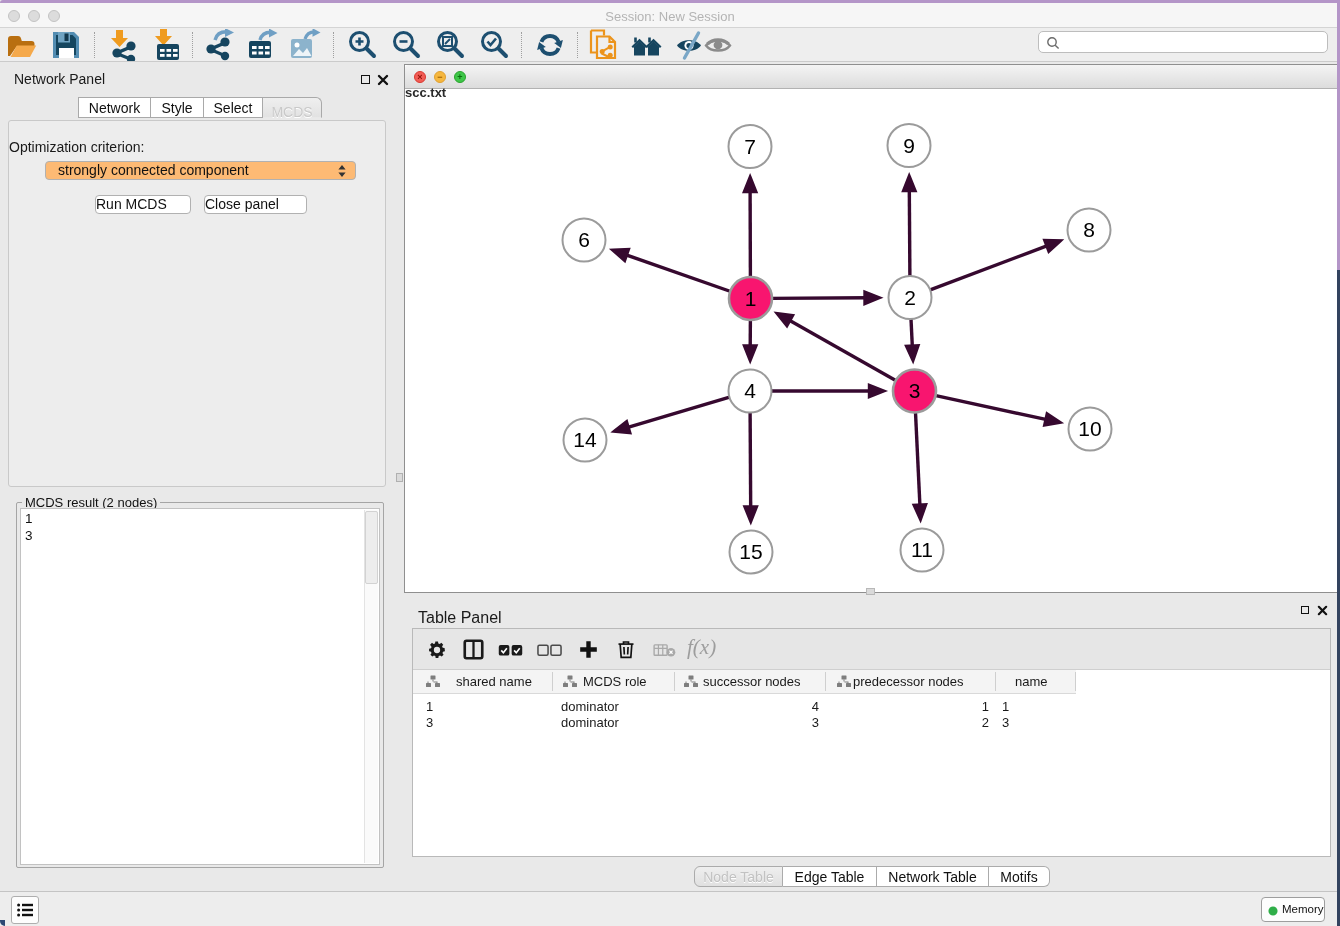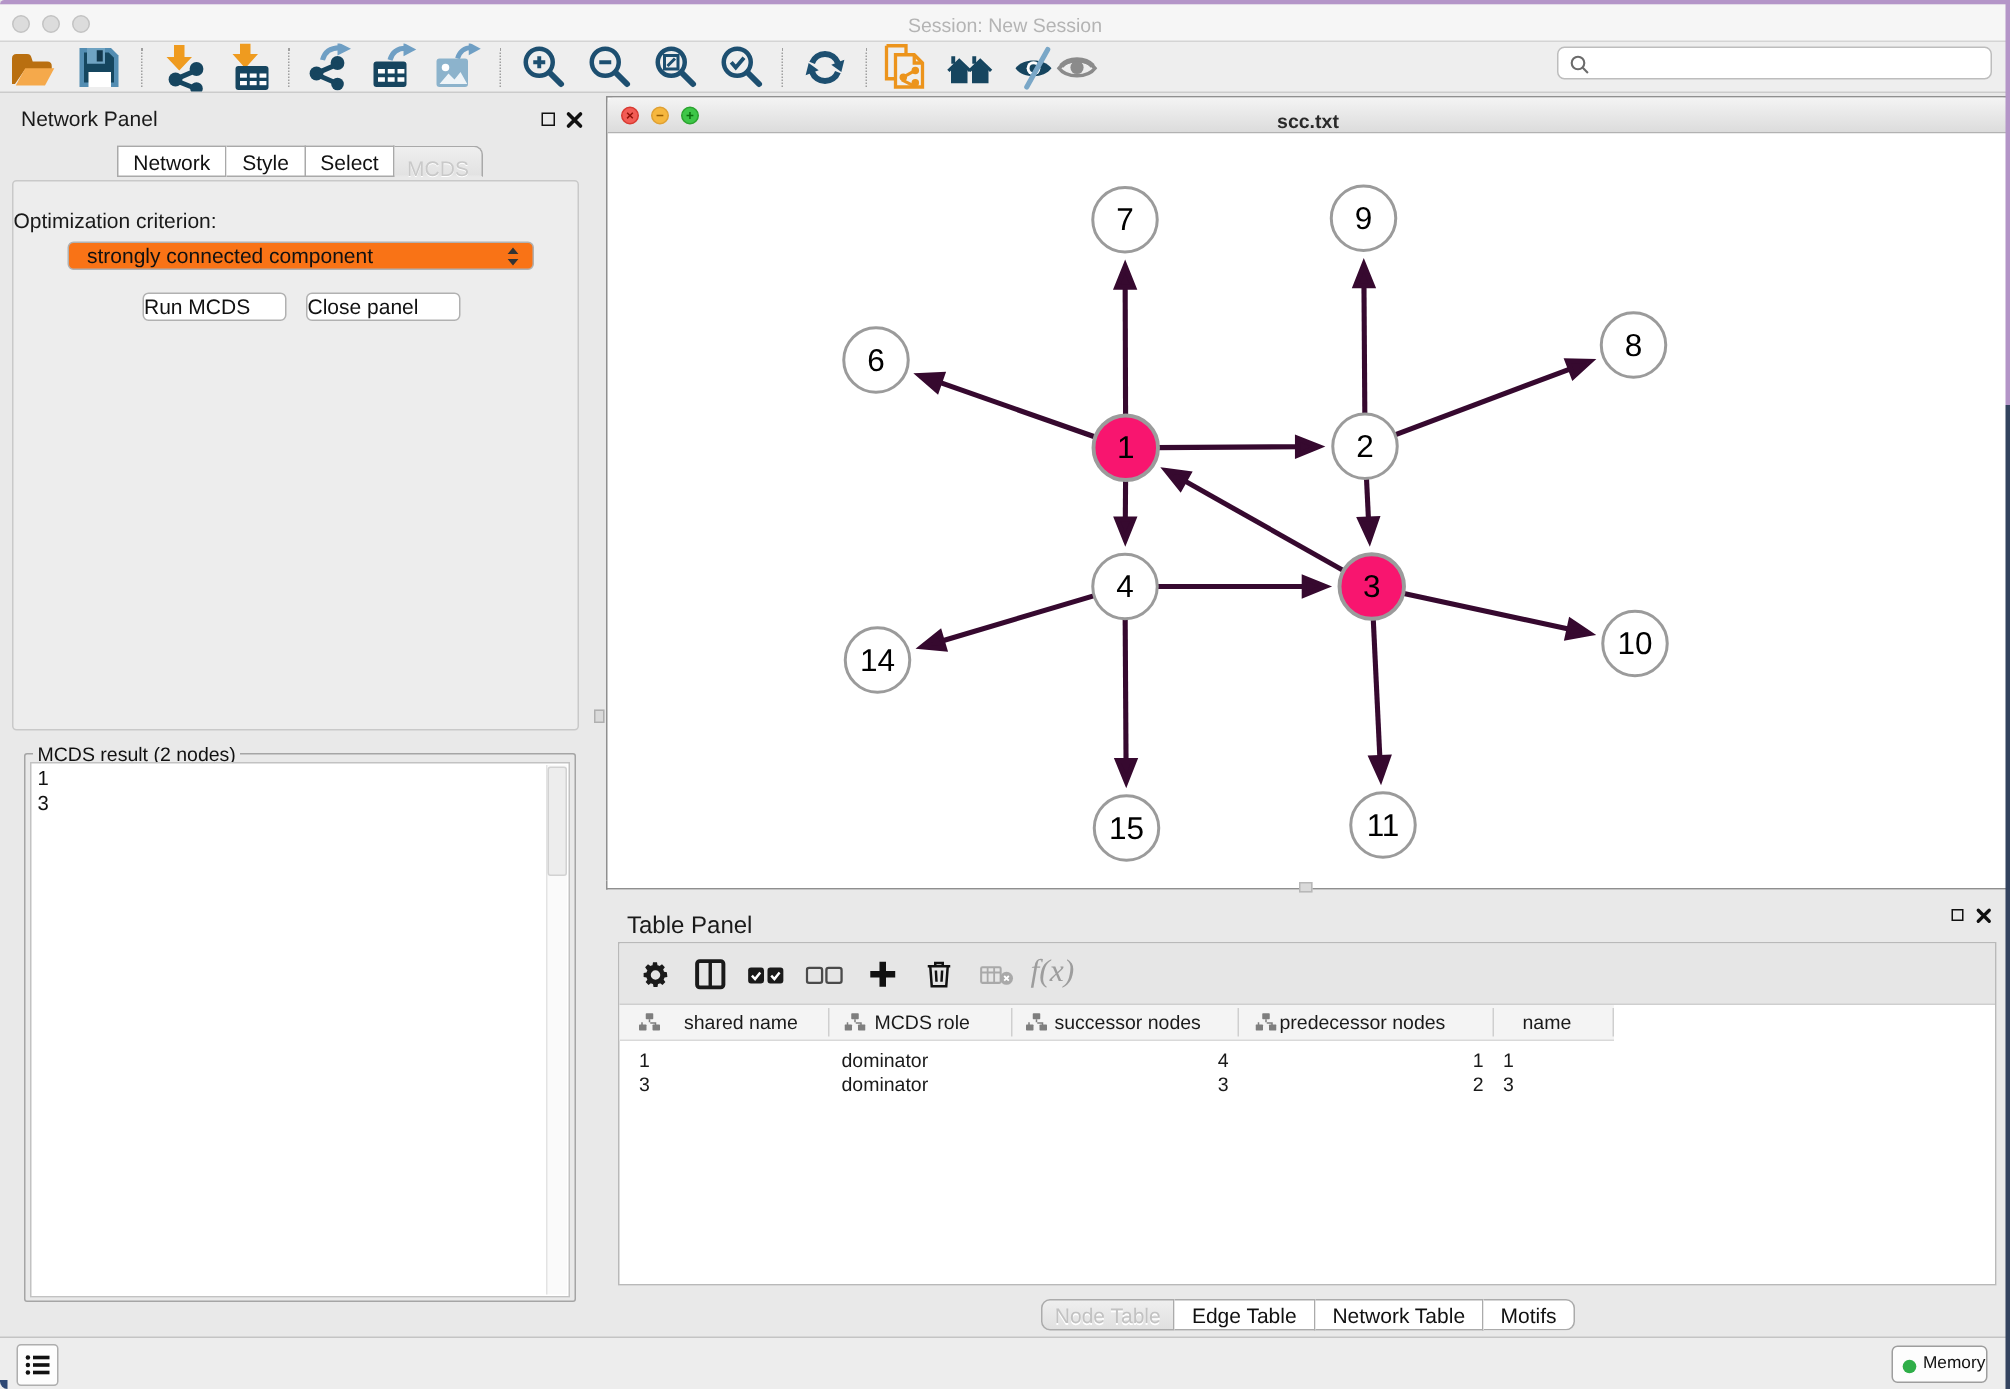--- a/index.html
+++ b/index.html
@@ -12,21 +12,21 @@
 .tsep{position:absolute;top:4px;height:26px;width:0;border-left:1px dotted #9f9f9f}
 .ticon{position:absolute;top:1px;width:32px;height:32px}
 .search{position:absolute;left:1038px;top:3px;width:290px;height:22px;background:#fff;border:1px solid #bdbdbd;border-radius:5px}
 .leftpanel{left:0;top:62px;width:392px;height:829px;background:#e9e9e9}
 .ph{font-size:14px;color:#1a1a1a}
 .tabrow{position:absolute;top:35px;left:78px;height:35px;display:flex}
 .tab{height:21px;border:1px solid #a9a9a9;border-left:none;background:#fff;font-size:14px;color:#111;text-align:center;line-height:20px;padding:0 12px}
 .tab.first{border-left:1px solid #a9a9a9}
 .tab.sel{background:linear-gradient(#efefef,#e2e2e2);color:#c9c9c9;text-shadow:0 1px 0 #fff;border-radius:0 6px 0 0;border-bottom-color:#e8e8e8}
 .cbox{position:absolute;left:8px;top:58px;width:378px;height:367px;background:#ededed;border:1px solid #c9c9c9;border-radius:3px}
-.selectbox{position:absolute;left:36px;top:40px;width:311px;height:19px;background:#f97316;border:1px solid #b1b1b1;border-radius:4px;font-size:14px;color:#111;line-height:17px;padding-left:12px}
+.selectbox{position:absolute;left:36px;top:40px;width:311px;height:19px;background:#fdba74;border:1px solid #b1b1b1;border-radius:4px;font-size:14px;color:#111;line-height:17px;padding-left:12px}
 .btn{position:absolute;height:19px;background:#fff;border:1px solid #b1b1b1;border-radius:4px;font-size:14px;color:#111;line-height:17px}
 .fieldset{position:absolute;left:16px;top:440px;width:368px;height:366px;border:1px solid #a5a5a5;border-radius:2px}
 .fleg{position:absolute;left:5px;top:-8px;background:#e9e9e9;font-size:13px;color:#111;padding:0 3px}
 .fwhite{position:absolute;left:3px;top:5px;width:360px;height:357px;background:#fff;border:1px solid #c2c2c2}
 .netwin{left:404px;top:64px;width:936px;height:529px;background:#fff;border:1px solid #8f8f8f;border-bottom:none}
 .nettitle{position:absolute;left:0;top:0;width:934px;height:24px;background:linear-gradient(#f4f4f4,#dcdcdc);border-bottom:1px solid #b2b2b2;border-radius:4px 4px 0 0}
 .tl2{width:12px;height:12px;border-radius:50%;position:absolute;top:6px;font-size:9px;font-weight:700;text-align:center;line-height:11px}
 .netbottom{left:404px;top:587px;width:936px;height:6px;background:#fff;border:1px solid #8f8f8f;border-top:none}
 .tablepanel{left:404px;top:597px;width:936px;height:294px;background:#e9e9e9}
 .tcontainer{position:absolute;left:8px;top:31px;width:919px;height:229px;background:#fff;border:1px solid #b9b9b9}
@@ -236,21 +236,21 @@
 <div style="position:absolute;right:1px;top:2px;width:13px;height:73px;background:#ededed;border:1px solid #d2d2d2;border-radius:2px"></div>
 </div>
 </div>
 </div>
 <div style="position:absolute;left:396px;top:473px;width:7px;height:9px;background:#dadada;border:1px solid #b0b0b0"></div>
 <div class="abs netwin">
 <div class="nettitle">
 <div class="tl2" style="left:9px;background:#f25c55;border:1px solid #d83a31;color:#8e0f06">×</div>
 <div class="tl2" style="left:29px;background:#f6b73e;border:1px solid #dfa032;color:#985c00">−</div>
 <div class="tl2" style="left:49px;background:#3ec648;border:1px solid #2aa32e;color:#0a6e0e">+</div>
-<div style="position:absolute;width:100%;text-align:center;top:8px;font-size:13px;font-weight:700;color:#2a2a2a">scc.txt</div>
+<div style="position:absolute;width:100%;text-align:left;top:20px;font-size:13px;font-weight:700;color:#2a2a2a">scc.txt</div>
 </div>
 <svg style="position:absolute;left:0;top:24px" width="934" height="499" viewBox="0 0 934 499" font-family="Liberation Sans, sans-serif">
 <g stroke="#36092f" stroke-width="3.4" fill="#36092f">
 <line x1="345.4" y1="190.0" x2="345.1" y2="100.5"></line>
 <polygon points="345.1,88.5 350.7,102.5 339.5,102.5"></polygon>
 <line x1="327.1" y1="203.0" x2="219.6" y2="165.3"></line>
 <polygon points="208.2,161.3 223.3,160.6 219.6,171.2"></polygon>
 <line x1="365.0" y1="209.4" x2="462.0" y2="208.8"></line>
 <polygon points="474.0,208.7 460.0,214.4 460.0,203.2"></polygon>
 <line x1="345.4" y1="229.0" x2="345.2" y2="259.0"></line>

